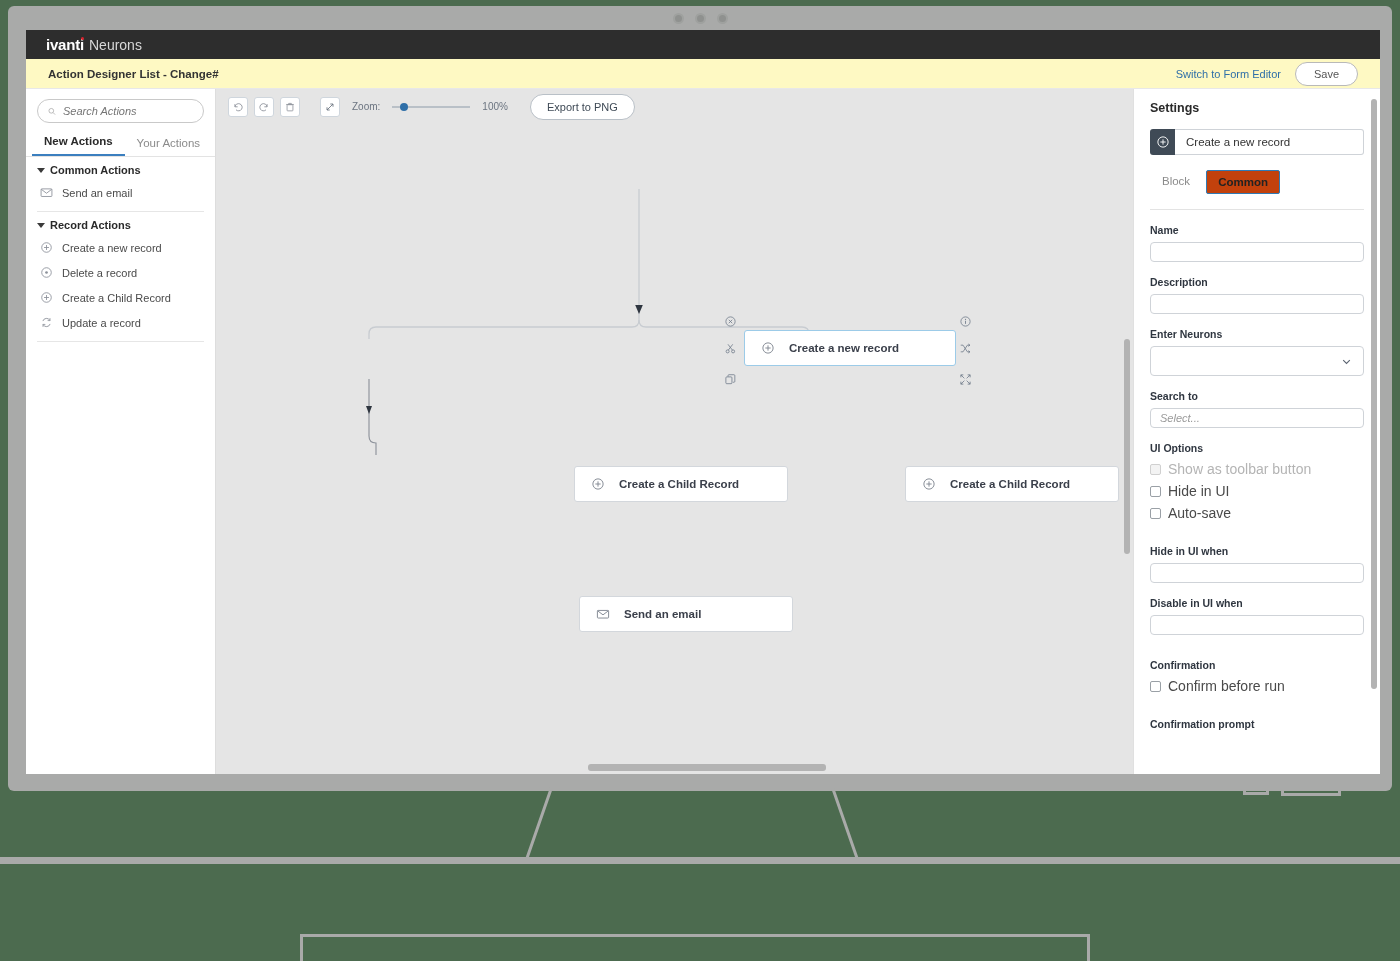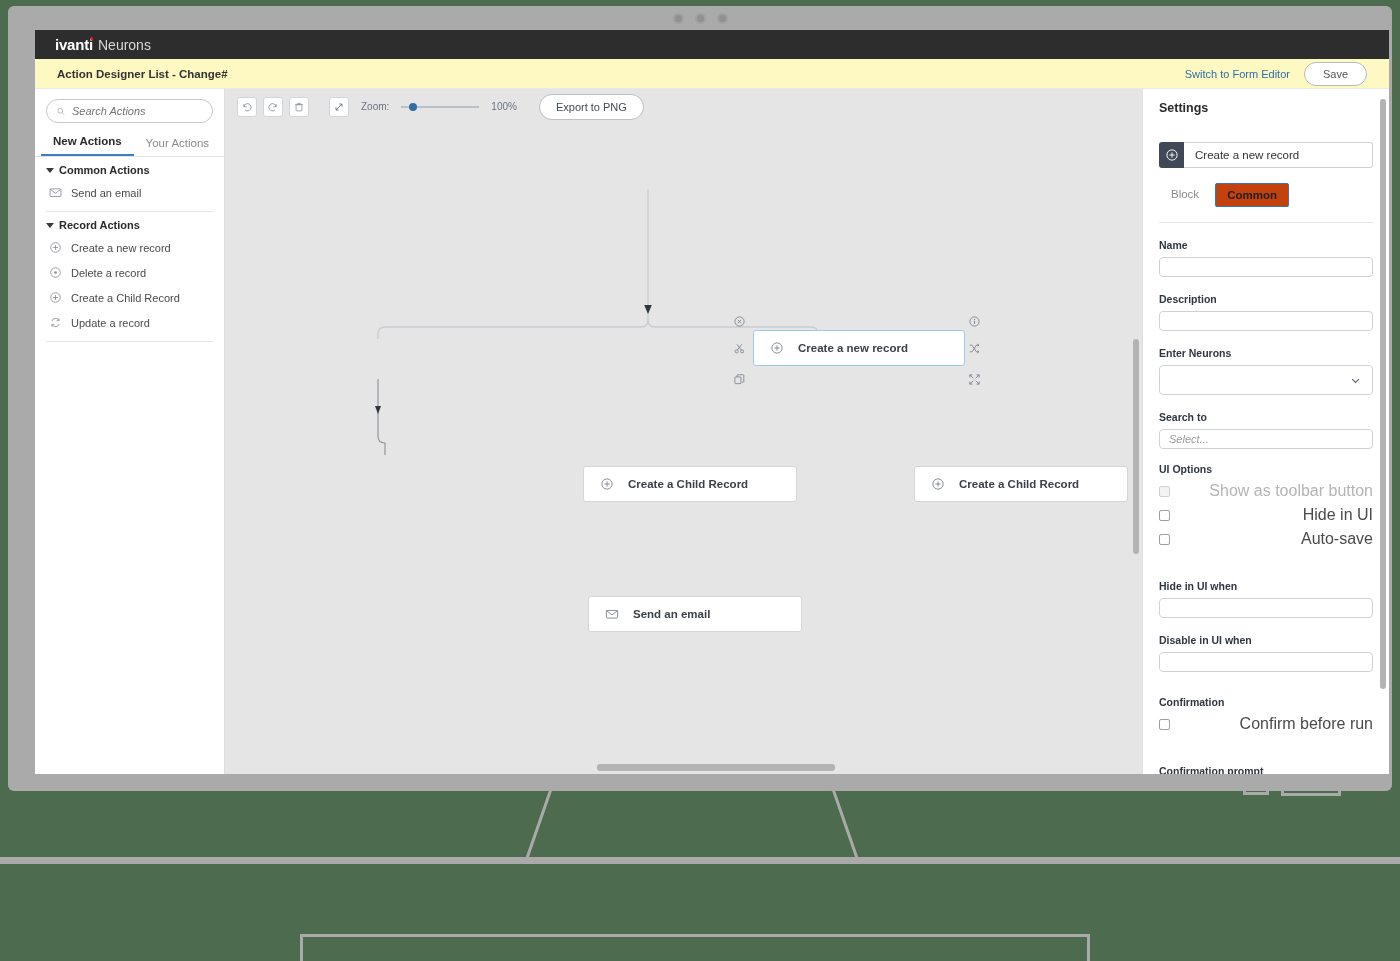--- a/index.html
+++ b/index.html
@@ -20,21 +20,21 @@
   #bezel-dots {
     position: absolute; left: 0; top: 0; width: 1384px; height: 24px;
     display: flex; align-items: center; justify-content: center; gap: 11px;
   }
   .bezel-dot {
     width: 11px; height: 11px; border-radius: 50%;
     background: #8f918f;
     border: 2px solid #9fa19f;
   }
   #screen {
-    position: absolute; left: 27px; top: 24px;
+    position: absolute; left: 18px; top: 24px;
     width: 1354px; height: 744px;
     background: #ffffff;
     overflow: hidden;
   }
   
   #monitor-neck {
     position: absolute; left: 496px; top: 785px;
     width: 392px; height: 77px;
   }
   #monitor-neck svg { display:block; }
@@ -186,21 +186,21 @@
   #canvas-hscroll {
     position: absolute; left: 372px; bottom: 3px;
     width: 238px; height: 7px; background: #b3b3b3; border-radius: 3px;
   }
 
   
   #settings-panel {
     width: 246px; background: #fff; position: relative;
     padding: 12px 16px 0 16px; overflow: hidden;
   }
-  #settings-title { font-size: 12.5px; color: #2a2a2a; font-weight: bold; margin-bottom: 27px; }
+  #settings-title { font-size: 12.5px; color: #2a2a2a; font-weight: bold; margin-bottom: 14px; }
   #settings-node-pill {
     display: flex; align-items: stretch; height: 26px; margin-bottom: 14px;
   }
   #pill-icon {
     width: 25px; background: #3f4a56; border-radius: 3px 0 0 3px;
     display: flex; align-items: center; justify-content: center;
   }
   #pill-text {
     flex: 1; border: 1px solid #cfd3d8; border-left: none; border-radius: 0 3px 3px 0;
     display: flex; align-items: center; padding-left: 11px;
@@ -211,36 +211,36 @@
     border-bottom: 1px solid #e3e3e3; padding-bottom: 16px; margin-bottom: 14px;
   }
   .st-tab {
     font-size: 11.5px; color: #8b8b8b; padding: 5px 11px; cursor: pointer;
     border: 1px solid transparent; border-radius: 2px;
   }
   .st-tab.active {
     color: #222; font-weight: bold; border: 1px solid #2f7ab5; background: #c2410c;
     position: relative; bottom: -1px;
   }
-  .field-label { font-size: 10.5px; color: #2f3640; font-weight: bold; margin: 16px 0 6px 0; }
+  .field-label { font-size: 10.5px; color: #2f3640; font-weight: bold; margin: 8px 0 6px 0; }
   .field-input {
     height: 20px; border: 1px solid #cfd3d8; border-radius: 4px;
     background: #fff; margin-bottom: 14px; display: flex; align-items: center;
     padding: 0 9px; font-size: 11px; color: #999;
   }
   .field-input.placeholder-italic { font-style: italic; color: #9a9a9a; }
   .field-select {
     height: 30px; border: 1px solid #cfd3d8; border-radius: 4px;
     background: #fff; margin-bottom: 14px; display: flex; align-items: center;
     justify-content: flex-end; padding-right: 10px; cursor: pointer;
   }
   .group-label { font-size: 10.5px; color: #2f3640; font-weight: bold; margin-bottom: 7px; }
   .checkbox-row {
     display: flex; align-items: center; gap: 7px; margin-bottom: 6px;
-    font-size: 16px; color: #4a4a4a; cursor: pointer; justify-content: space-between;
+    font-size: 14px; color: #4a4a4a; cursor: pointer;
   }
   .checkbox-row.disabled { color: #b4b4b4; cursor: default; }
   .cb {
     width: 11px; height: 11px; border: 1px solid #9aa0a6; border-radius: 2px; background: #fff;
   }
   .checkbox-row.disabled .cb { border-color: #d0d0d0; background: #f3f3f3; }
   .spacer-10 { height: 10px; }
   #settings-vscroll {
     position: absolute; right: 3px; top: 10px;
     width: 6px; height: 590px; background: #b3b3b3; border-radius: 3px;

